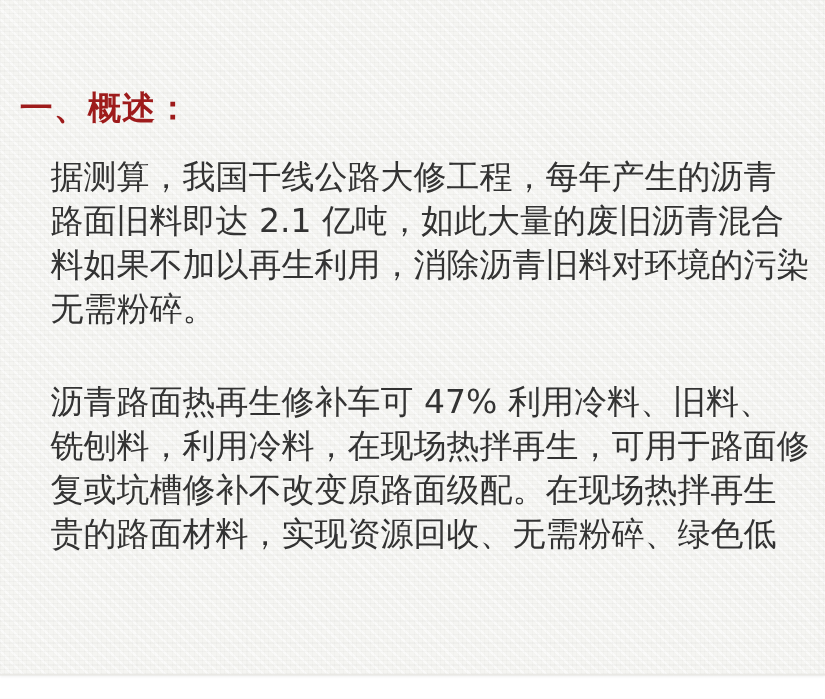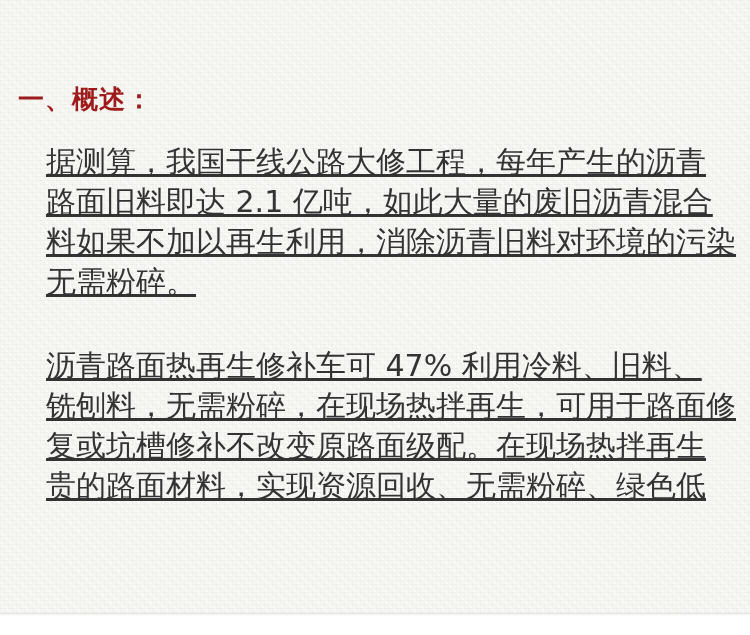--- a/index.html
+++ b/index.html
@@ -30,36 +30,35 @@
       repeating-linear-gradient(90deg, rgba(0,0,0,0.016) 0px, rgba(0,0,0,0.016) 1px, rgba(0,0,0,0) 1px, rgba(0,0,0,0) 4px),
       repeating-linear-gradient(45deg, rgba(255,255,255,0.55) 0px, rgba(255,255,255,0.55) 2px, rgba(0,0,0,0) 2px, rgba(0,0,0,0) 7px);
     border-bottom: 1px solid #e4e3de;
     box-shadow: 0 1px 2px rgba(0,0,0,0.05);
   }
   .heading {
     position: absolute;
     top: 82px;
     left: 18px;
     margin: 0;
-    font-size: 26px;
+    font-size: 30px;
     line-height: 34px;
     font-weight: bold;
     color: #9e1b1b;
     letter-spacing: 1px;
   }
   .para {
     position: absolute;
     left: 46px;
     width: 668px;
     margin: 0;
     font-size: 30px;
     line-height: 40px;
     color: #333333;
     font-weight: 500;
-    text-decoration: underline;
   }
   .para-1 { top: 142px; }
   .para-2 { top: 346px; }
   .line {
     white-space: nowrap;
     text-align: justify;
   }
 </style>
 </head>
 <body>
@@ -71,19 +70,19 @@
 
     <div class="para para-1">
       <div class="line">据测算，我国干线公路大修工程，每年产生的沥青</div>
       <div class="line">路面旧料即达 2.1 亿吨，如此大量的废旧沥青混合</div>
       <div class="line">料如果不加以再生利用，消除沥青旧料对环境的污染</div>
       <div class="line last">无需粉碎。</div>
     </div>
 
     <div class="para para-2">
       <div class="line">沥青路面热再生修补车可 47% 利用冷料、旧料、</div>
-      <div class="line">铣刨料，无需粉碎，在现场热拌再生，可用于路面修</div>
+      <div class="line">铣刨料，利用冷料，在现场热拌再生，可用于路面修</div>
       <div class="line">复或坑槽修补不改变原路面级配。在现场热拌再生</div>
       <div class="line">贵的路面材料，实现资源回收、无需粉碎、绿色低</div>
     </div>
 
   </div>
 </div>
 
 </body></html>

